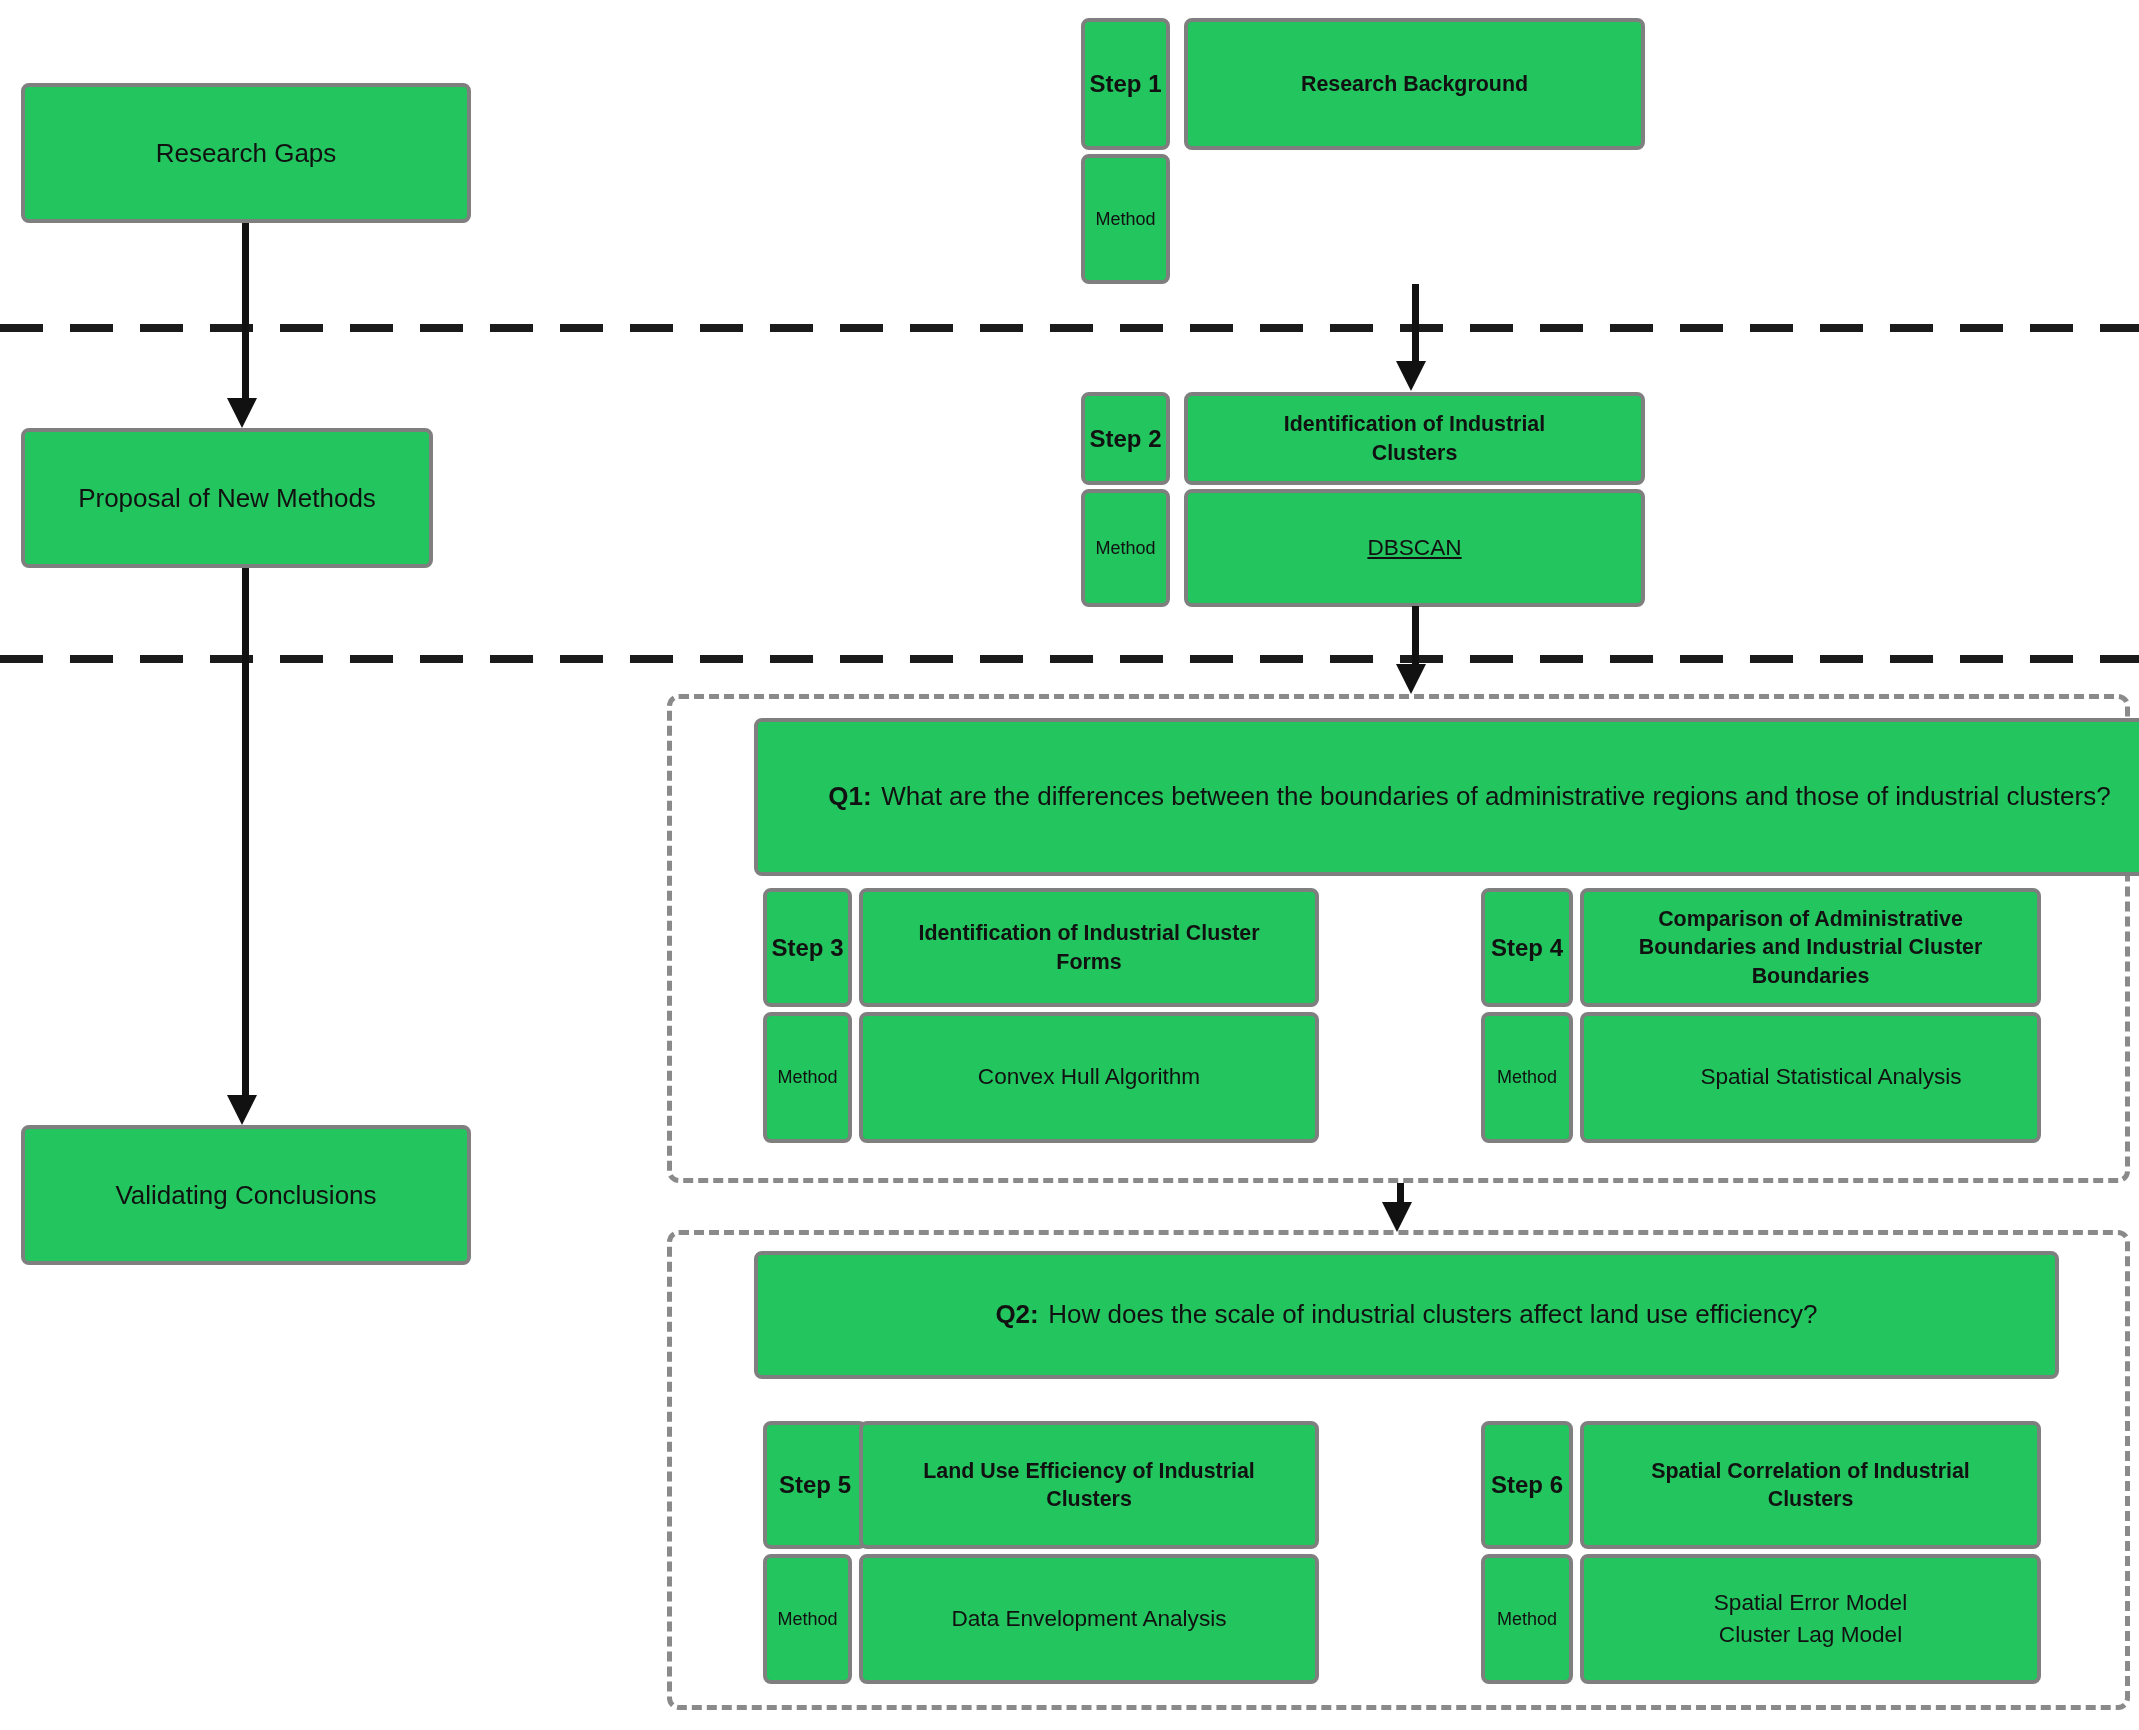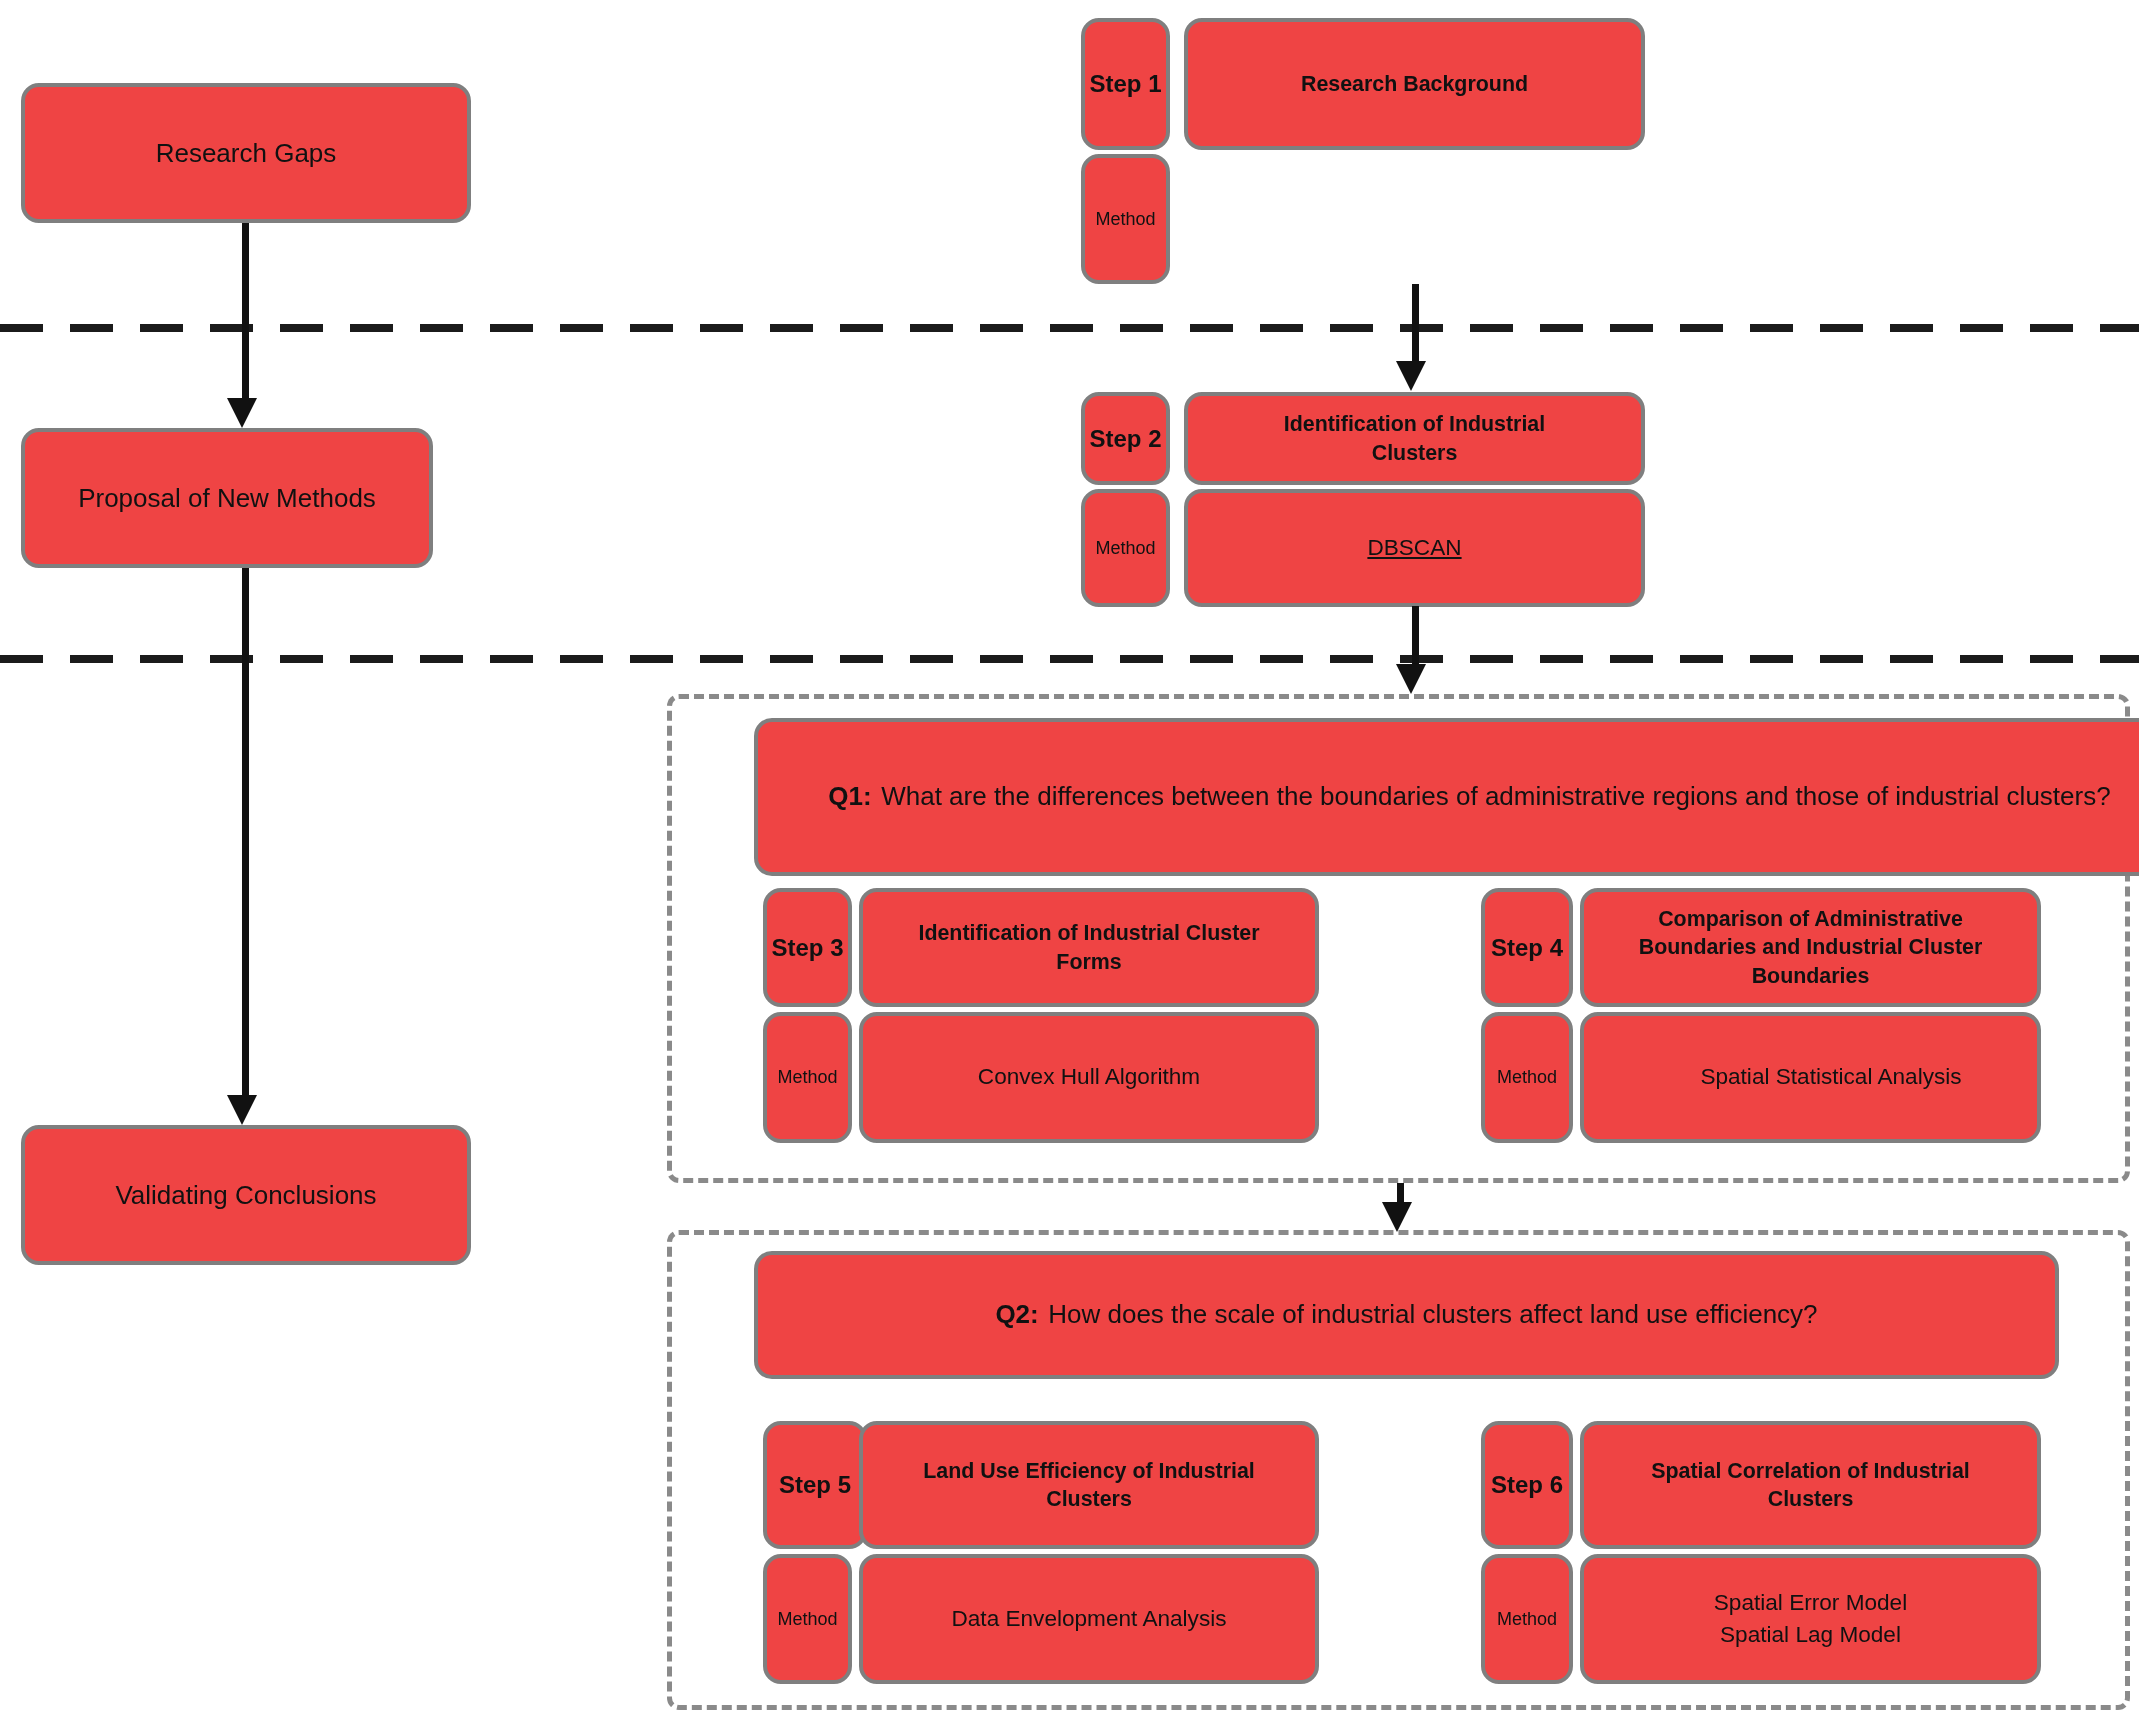--- a/index.html
+++ b/index.html
@@ -7,23 +7,23 @@
     position:relative;
     width:2140px;height:1730px;
     background:#ffffff;
     font-family:"Liberation Sans", sans-serif;
     color:#111111;
     overflow:hidden;
   }
   .box{
     position:absolute;
     box-sizing:border-box;
-    background:#ef4444;
+    background:#22c55e;
     border:4.2px solid #7f7f7f;
-    border-radius:18px;
+    border-radius:8px;
     display:flex;
     align-items:center;
     justify-content:center;
     text-align:center;
   }
   .lbox{font-size:26px;}
   .step-label{font-size:24px;font-weight:bold;}
   .method-label{font-size:18px;}
   .title{font-size:21.4px;font-weight:bold;line-height:1.32;padding:0 4.8px;}
   .title div{white-space:nowrap;}
@@ -203,18 +203,18 @@
       <div>Clusters</div>
       <div></div>
     </div>
   </div>
   <div class="box method-label" style="left:1481px;top:1554px;width:92px;height:130px;">
     <span>Method</span>
   </div>
   <div class="box method" style="left:1580px;top:1554px;width:461px;height:130px;">
     <div>
       <div>Spatial Error Model</div>
-      <div>Spatial Lag Model</div>
+      <div>Cluster Lag Model</div>
     </div>
   </div>
 
 </div>
 
 
 </body></html>

